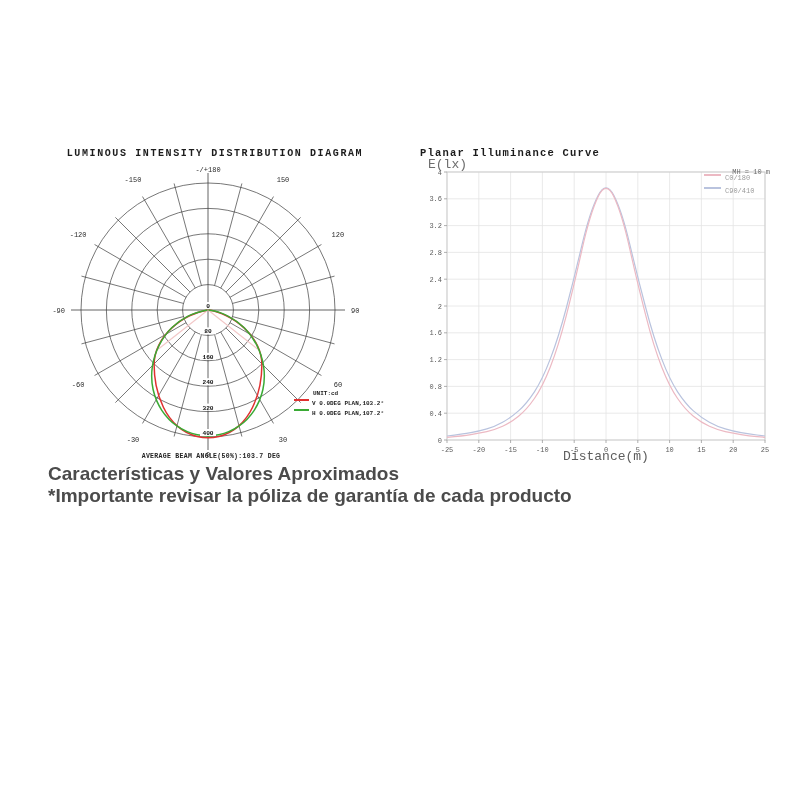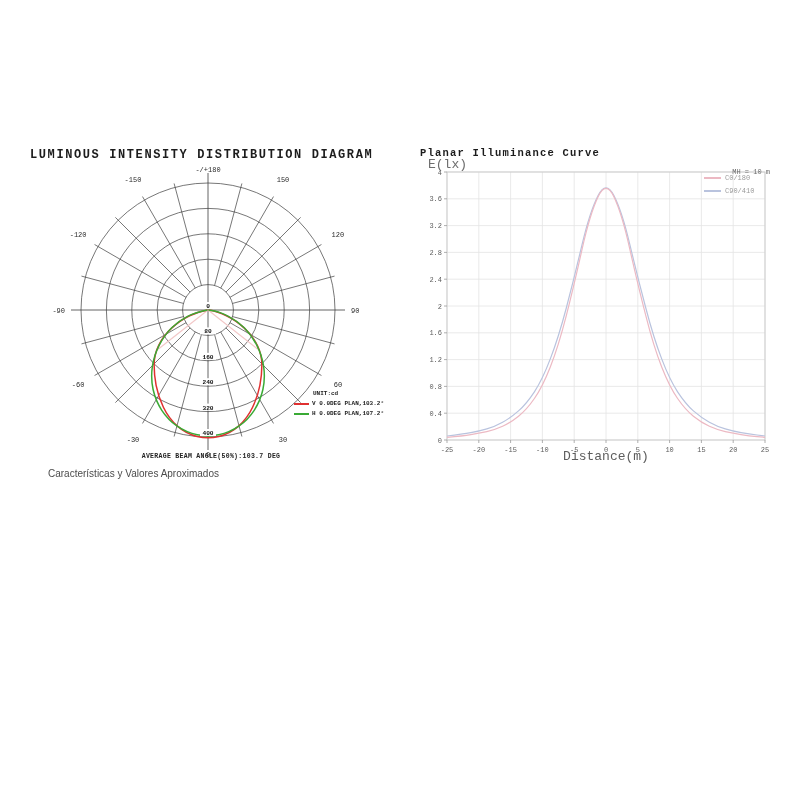--- a/index.html
+++ b/index.html
@@ -1,46 +1,46 @@
 <!DOCTYPE html>
 <html><head>
 <meta charset="utf-8">
 <style>
   html,body{margin:0;padding:0;background:#fff;}
   .page{position:relative;width:800px;height:800px;background:#ffffff;overflow:hidden;
         font-family:"Liberation Mono","DejaVu Sans Mono",monospace;}
 
   
   .polar-section{position:absolute;left:30px;top:140px;width:380px;height:340px;}
-  .polar-title{position:absolute;left:0;top:8px;width:370px;
-               font-weight:bold;font-size:12px;letter-spacing:1.6px;color:#1c1c1c;white-space:nowrap;}
+  .polar-title{position:absolute;left:0;top:8px;width:370px;text-align:center;
+               font-weight:bold;font-size:10px;letter-spacing:1.6px;color:#1c1c1c;white-space:nowrap;}
   .polar-svg{position:absolute;left:0;top:0;}
   .polar-legend{position:absolute;left:264px;top:249px;font-size:6px;line-height:10px;color:#222;white-space:nowrap;}
   .polar-legend .unit{font-weight:bold;margin-left:19px;}
-  .lrow{display:flex;align-items:center;font-weight:bold;}
+  .lrow{display:flex;align-items:flex-start;font-weight:bold;}
   .lrow .sw{display:inline-block;width:15px;height:2px;margin-right:3px;flex:none;}
   .polar-footer{position:absolute;left:0;top:313px;width:362px;text-align:center;
                 font-size:6.5px;font-weight:bold;color:#222;letter-spacing:.3px;}
 
   
   .planar-section{position:absolute;left:420px;top:140px;width:370px;height:340px;}
   .planar-title{position:absolute;left:0;top:7px;width:370px;
                 font-weight:bold;font-size:10.5px;letter-spacing:1.2px;color:#1c1c1c;white-space:nowrap;}
   .planar-svg{position:absolute;left:0;top:0;}
   .planar-ylabel{position:absolute;left:8px;top:17px;font-size:13px;color:#6d6d6d;}
   .planar-corner{position:absolute;right:20px;top:28px;font-size:7px;color:#6d6d6d;}
   .planar-legend{position:absolute;left:284px;top:34px;font-size:7px;color:#9a9a9a;}
   .planar-legend .lrow{font-weight:normal;margin-bottom:5px;}
   .planar-legend .sw{width:17px;height:1.5px;margin-right:4px;}
   .planar-xlabel{position:absolute;left:27px;top:309px;width:318px;text-align:center;
                  font-size:13px;color:#5d5d5d;}
 
   
   .notes{position:absolute;left:48px;top:463px;font-family:"Liberation Sans","DejaVu Sans",sans-serif;
-         font-size:10px;line-height:22px;color:#4b4b4b;}
+         font-size:19px;line-height:22px;color:#4b4b4b;font-weight:bold;}
   .divider-navy{position:absolute;left:0;top:510px;width:632px;height:5px;}
   .divider-gray{position:absolute;left:632px;top:511px;width:168px;height:3px;}
 </style>
 </head>
 <body>
 
 <div class="page">
 
   <div class="polar-section">
     <div class="polar-title">LUMINOUS INTENSITY DISTRIBUTION DIAGRAM</div>
@@ -210,17 +210,18 @@
       <div class="lrow">
         <span class="sw" style="background: rgb(185, 195, 222);"></span>
         <span>C90/410</span>
       </div>
     </div>
     <div class="planar-xlabel">Distance(m)</div>
   </div>
 
   <div class="notes">
     <div>Características y Valores Aproximados</div>
+    <div>*Importante revisar la póliza de garantía de cada producto</div>
   </div>
   <div class="divider-navy"></div>
   <div class="divider-gray"></div>
 
 </div>
 
 </body></html>

